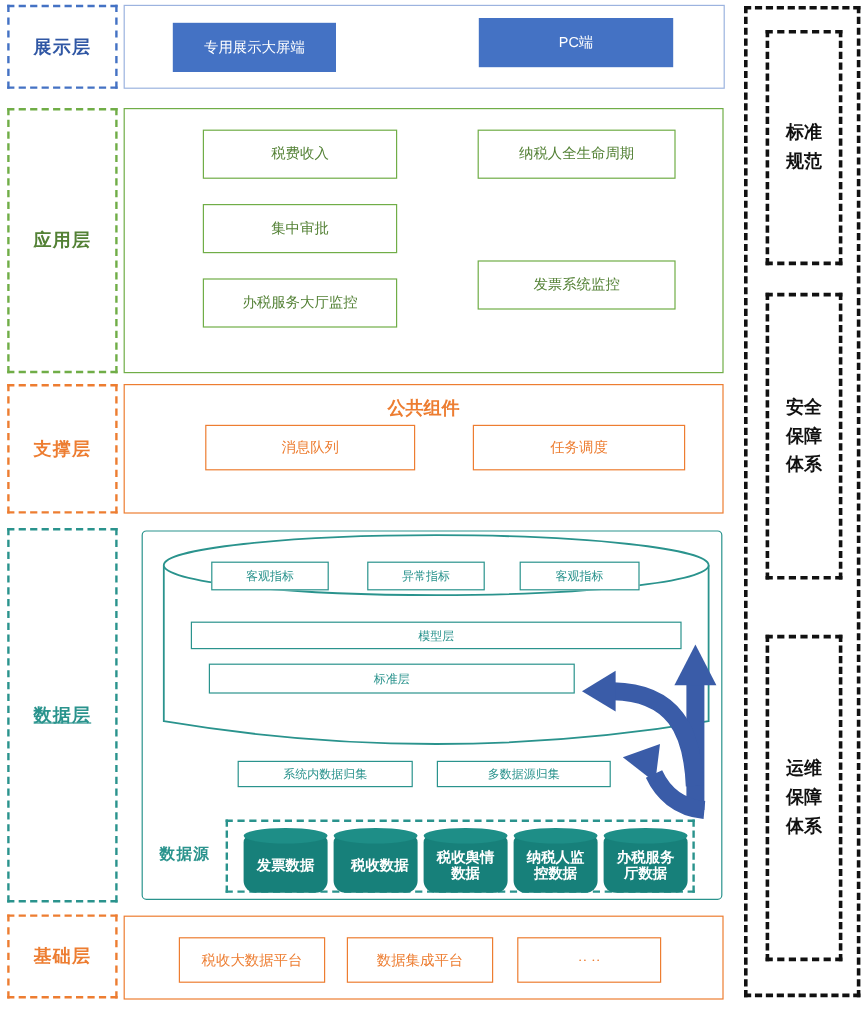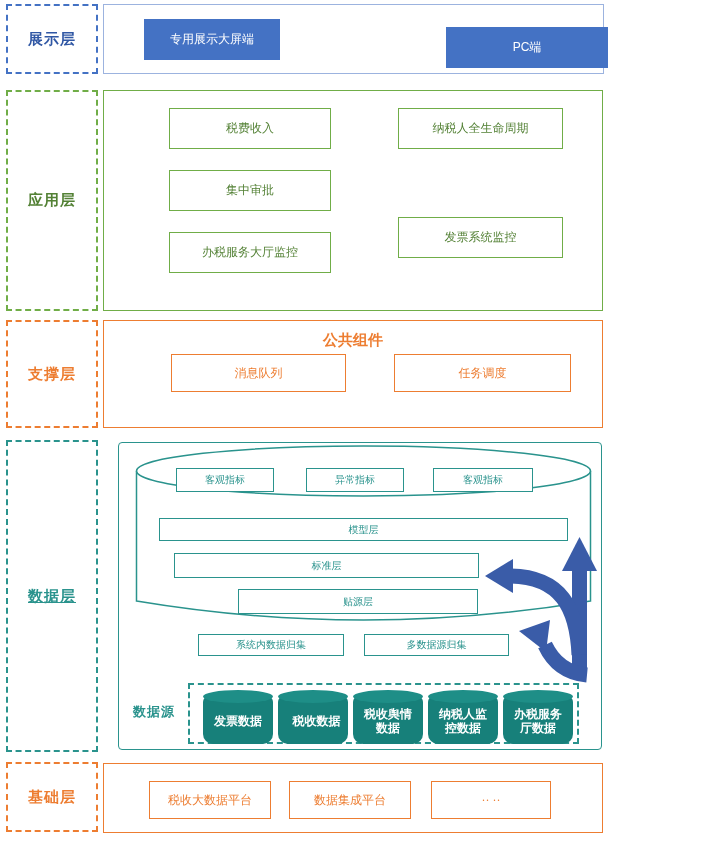--- a/index.html
+++ b/index.html
@@ -65,21 +65,21 @@
 <div class="canvas">
 
   <div class="abs layer-label lbl-blue" style="left:6px;top:4px;width:92px;height:70px;">展示层</div>
   <div class="abs layer-label lbl-green" style="left:6px;top:90px;width:92px;height:221px;">应用层</div>
   <div class="abs layer-label lbl-orange" style="left:6px;top:320px;width:92px;height:108px;">支撑层</div>
   <div class="abs layer-label lbl-teal" style="left:6px;top:440px;width:92px;height:312px;text-decoration:underline;">数据层</div>
   <div class="abs layer-label lbl-orange" style="left:6px;top:762px;width:92px;height:70px;">基础层</div>
 
   <div class="abs cont cont-blue" style="left:103px;top:4px;width:501px;height:70px;">
     <div class="abs btn-blue" style="left:40px;top:14px;width:136px;height:41px;">专用展示大屏端</div>
-    <div class="abs btn-blue" style="left:295px;top:22px;width:162px;height:41px;margin-left:47px;">PC端</div>
+    <div class="abs btn-blue" style="left:295px;top:10px;width:162px;height:41px;">PC端</div>
   </div>
 
   <div class="abs cont cont-green" style="left:103px;top:90px;width:500px;height:221px;">
     <div class="abs box box-green" style="left:65px;top:17px;width:162px;height:41px;">税费收入</div>
     <div class="abs box box-green" style="left:294px;top:17px;width:165px;height:41px;">纳税人全生命周期</div>
     <div class="abs box box-green" style="left:65px;top:79px;width:162px;height:41px;">集中审批</div>
     <div class="abs box box-green" style="left:65px;top:141px;width:162px;height:41px;">办税服务大厅监控</div>
     <div class="abs box box-green" style="left:294px;top:126px;width:165px;height:41px;">发票系统监控</div>
   </div>
 
@@ -95,21 +95,20 @@
       <path class="teal-stroke" d="M 17.5,28 L 17.5,158 Q 244.5,196 471.5,158 L 471.5,28"></path>
       <ellipse class="teal-ellipse" cx="244.5" cy="28" rx="227" ry="25"></ellipse>
     </svg>
 
     <div class="abs box box-teal" style="left:57px;top:25px;width:98px;height:24px;">客观指标</div>
     <div class="abs box box-teal" style="left:187px;top:25px;width:98px;height:24px;">异常指标</div>
     <div class="abs box box-teal" style="left:314px;top:25px;width:100px;height:24px;">客观指标</div>
 
     <div class="abs box box-teal" style="left:40px;top:75px;width:409px;height:23px;">模型层</div>
     <div class="abs box box-teal" style="left:55px;top:110px;width:305px;height:25px;">标准层</div>
-    <div class="abs box box-teal" style="left:119px;top:146px;width:240px;height:25px;">贴源层</div>
 
     <div class="abs box box-teal" style="left:79px;top:191px;width:146px;height:22px;">系统内数据归集</div>
     <div class="abs box box-teal" style="left:245px;top:191px;width:145px;height:22px;">多数据源归集</div>
 
     <div class="abs datasource-label" style="left:14px;top:260px;">数据源</div>
 
     <div class="abs source-dashed" style="left:69px;top:240px;width:391px;height:61px;">
       <div class="cyl" style="left:13px;">
           <span>发票数据</span>
         </div>
@@ -136,14 +135,25 @@
       <polygon class="arrow-fill" points="400,188 431,177 427,209"></polygon>
     </svg>
   </div>
 
   <div class="abs cont cont-orange" style="left:103px;top:763px;width:500px;height:70px;">
     <div class="abs box box-orange" style="left:45px;top:17px;width:122px;height:38px;">税收大数据平台</div>
     <div class="abs box box-orange" style="left:185px;top:17px;width:122px;height:38px;">数据集成平台</div>
     <div class="abs box box-orange" style="left:327px;top:17px;width:120px;height:38px;">·· ··</div>
   </div>
 
+  <div class="abs right-outer" style="left:620px;top:5px;width:97px;height:826px;">
+    <div class="abs right-box" style="left:15px;top:17px;width:64px;height:196px;">
+      <span>标准规范</span>
+    </div>
+    <div class="abs right-box" style="left:15px;top:236px;width:64px;height:239px;">
+      <span>安全保障体系</span>
+    </div>
+    <div class="abs right-box" style="left:15px;top:521px;width:64px;height:272px;">
+      <span>运维保障体系</span>
+    </div>
+  </div>
 
 </div>
 
 </body></html>

